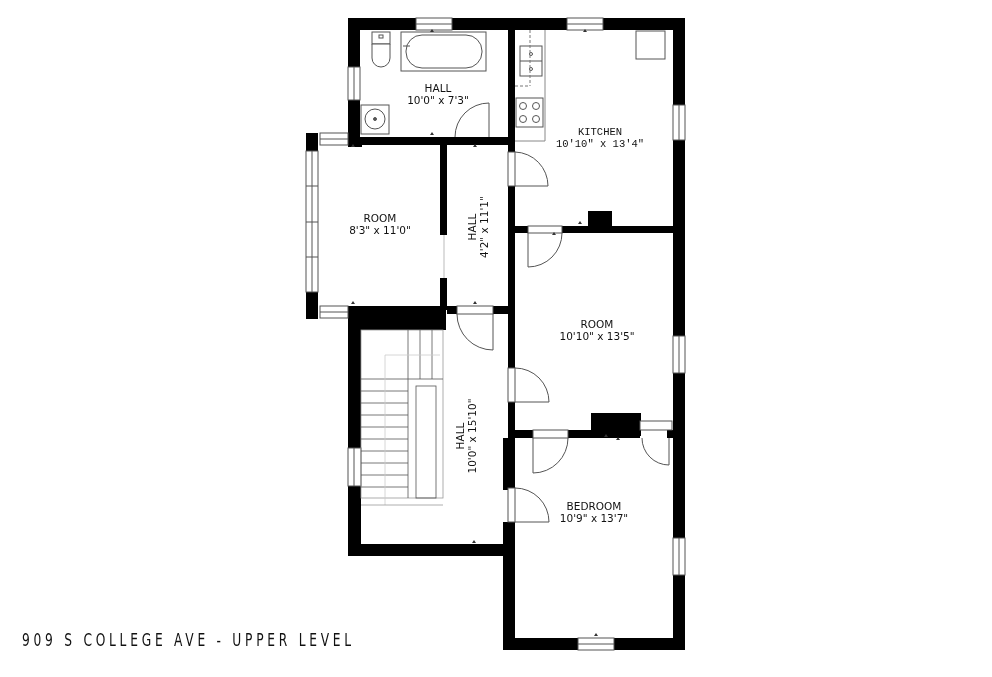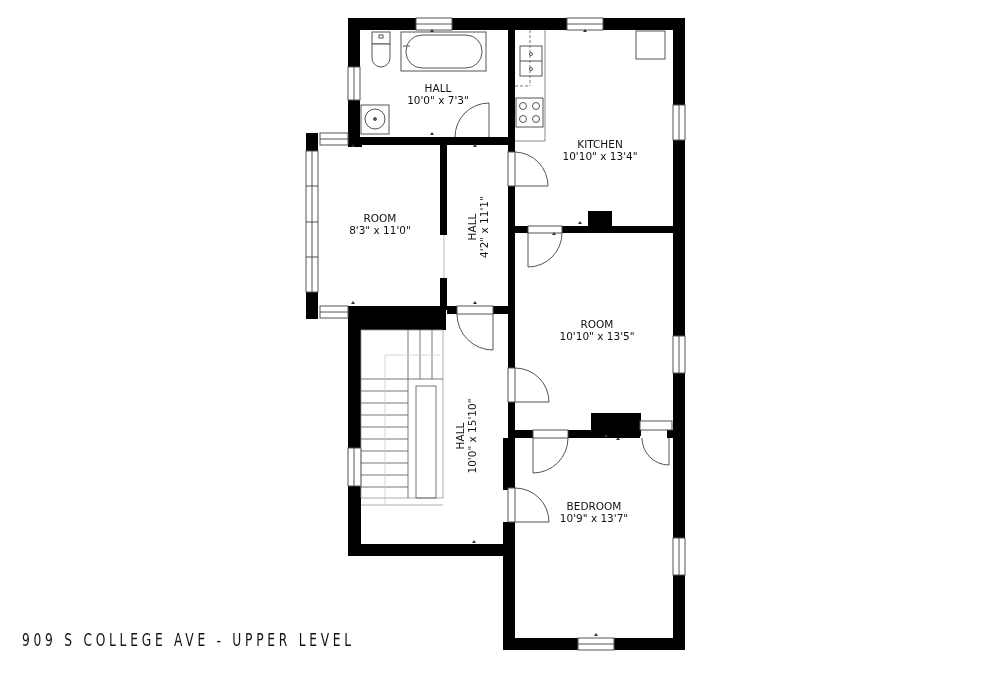--- a/index.html
+++ b/index.html
@@ -201,21 +201,21 @@
     <polygon points="472,543 474,540 476,543"></polygon>
     <polygon points="594,636 596,633 598,636"></polygon>
     <polygon points="616,440 618,437 620,440"></polygon>
   </g>
 </svg>
 
 <div class="room-label" style="left:393px; top:82px; width:90px;">
   <span>HALL</span>
   <span>10'0" x 7'3"</span>
 </div>
-<div class="room-label" style="left:550px; top:138px; width:100px;">
+<div class="room-label" style="left:550px; top:126px; width:100px;font-family:Liberation Mono, monospace;">
   <span>KITCHEN</span>
   <span>10'10" x 13'4"</span>
 </div>
 <div class="room-label" style="left:330px; top:212px; width:100px;">
   <span>ROOM</span>
   <span>8'3" x 11'0"</span>
 </div>
 <div class="room-label rot" style="left:428px; top:215px; width:100px;">
   <span>HALL</span>
   <span>4'2" x 11'1"</span>

